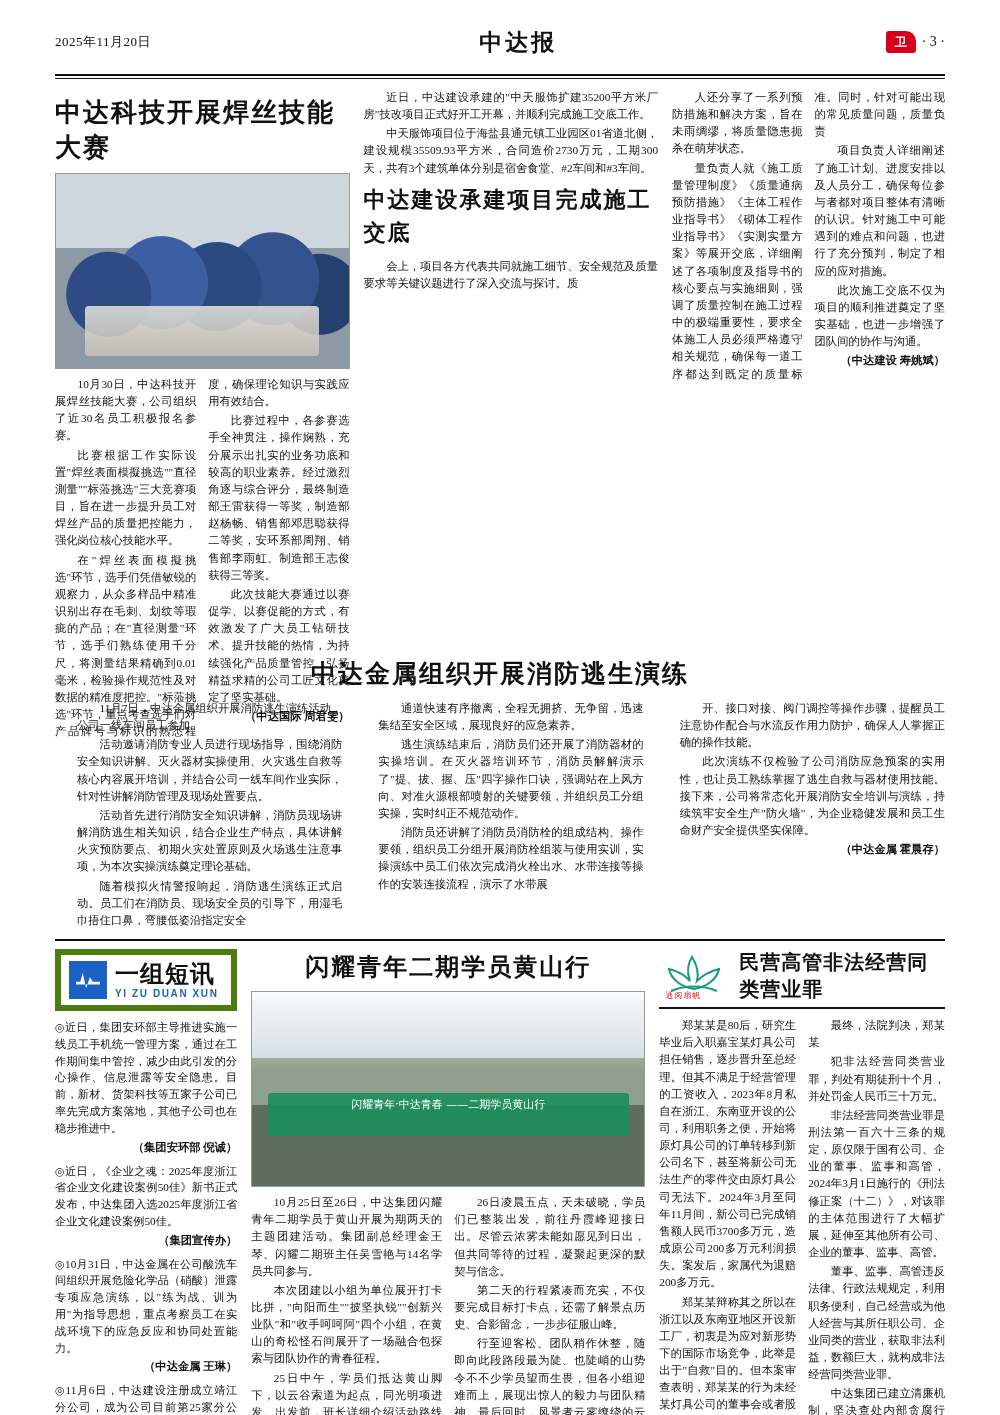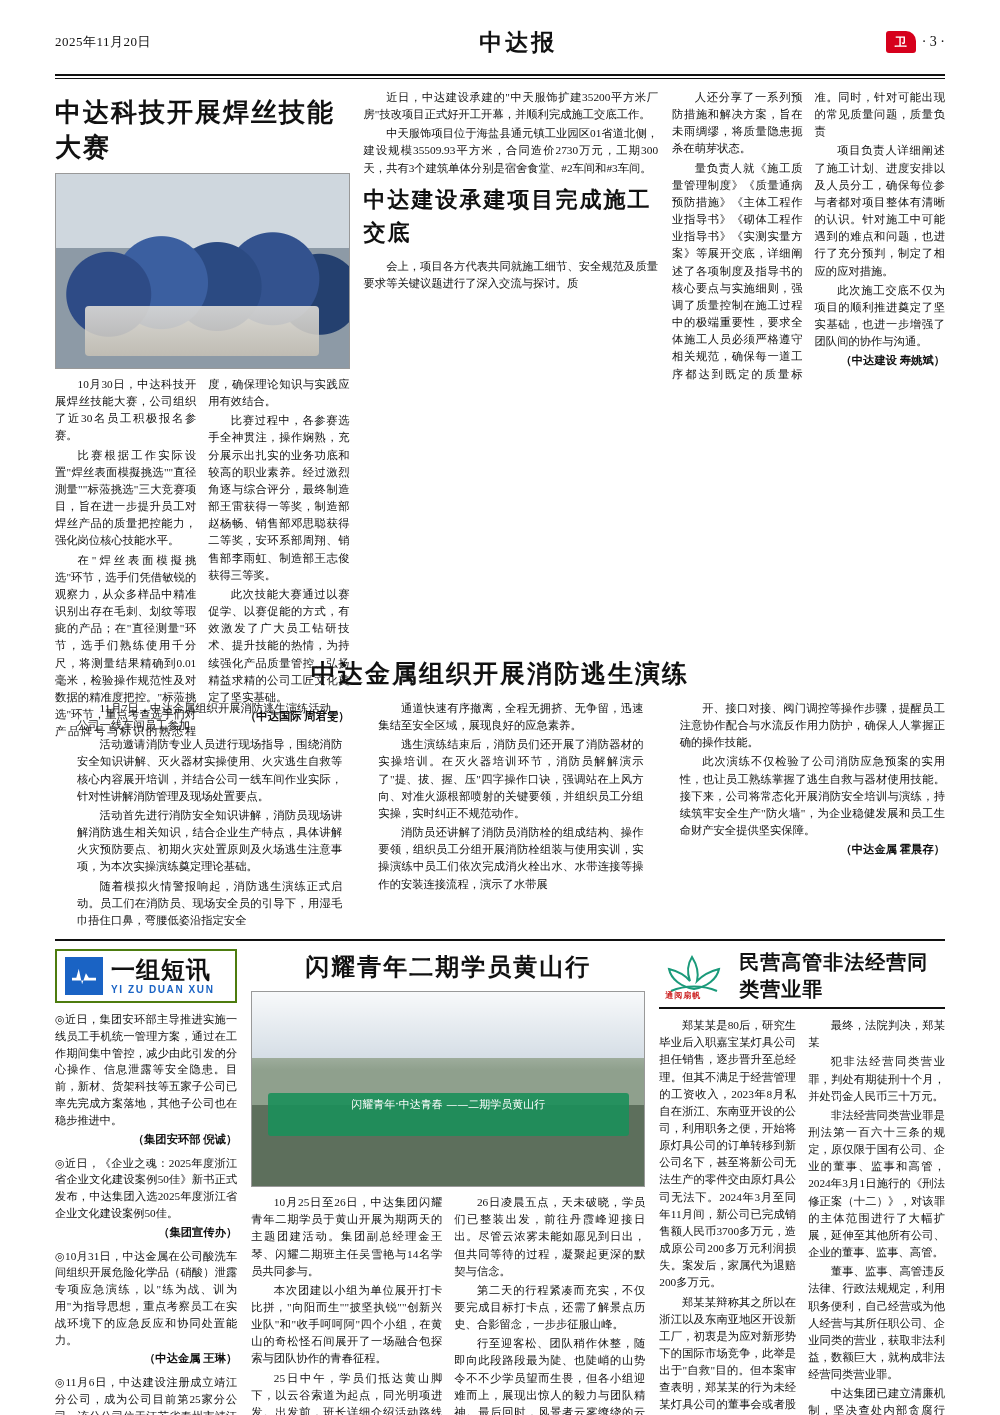--- a/index.html
+++ b/index.html
@@ -197,21 +197,21 @@
     display: flex;
     gap: 14px;
     margin-top: 8px;
   }
   .low-left { width: 185px; }
   .low-mid  { width: 400px; }
   .low-right{ width: 290px; }
 
   
   .briefs-logo {
-    border: 2px solid #4d7c0f;
+    border: 6px solid #4d7c0f;
     padding: 6px 8px;
     display: flex;
     align-items: center;
     gap: 8px;
     margin-bottom: 8px;
   }
   .briefs-logo .mark {
     width: 38px; height: 38px;
     background: #1a63c4;
     position: relative;
@@ -262,21 +262,21 @@
     padding-bottom: 4px;
     margin-bottom: 8px;
   }
   .lotus {
     width: 70px; height: 46px;
     position: relative; flex:none;
   }
   .lotus svg { display:block; }
   .lotus .cap {
     position:absolute; left:6px; bottom:-2px;
-    font-size:8px; color:#cc2222; letter-spacing:1px;font-weight:bold;
+    font-size:8px; color:#cc2222; letter-spacing:1px;
   }
   .legal-title {
     font-family:"DejaVu Serif",serif;
     font-weight:bold;
     font-size: 20px;
     letter-spacing: 1px;
   }
 </style>
 </head>
 <body>

